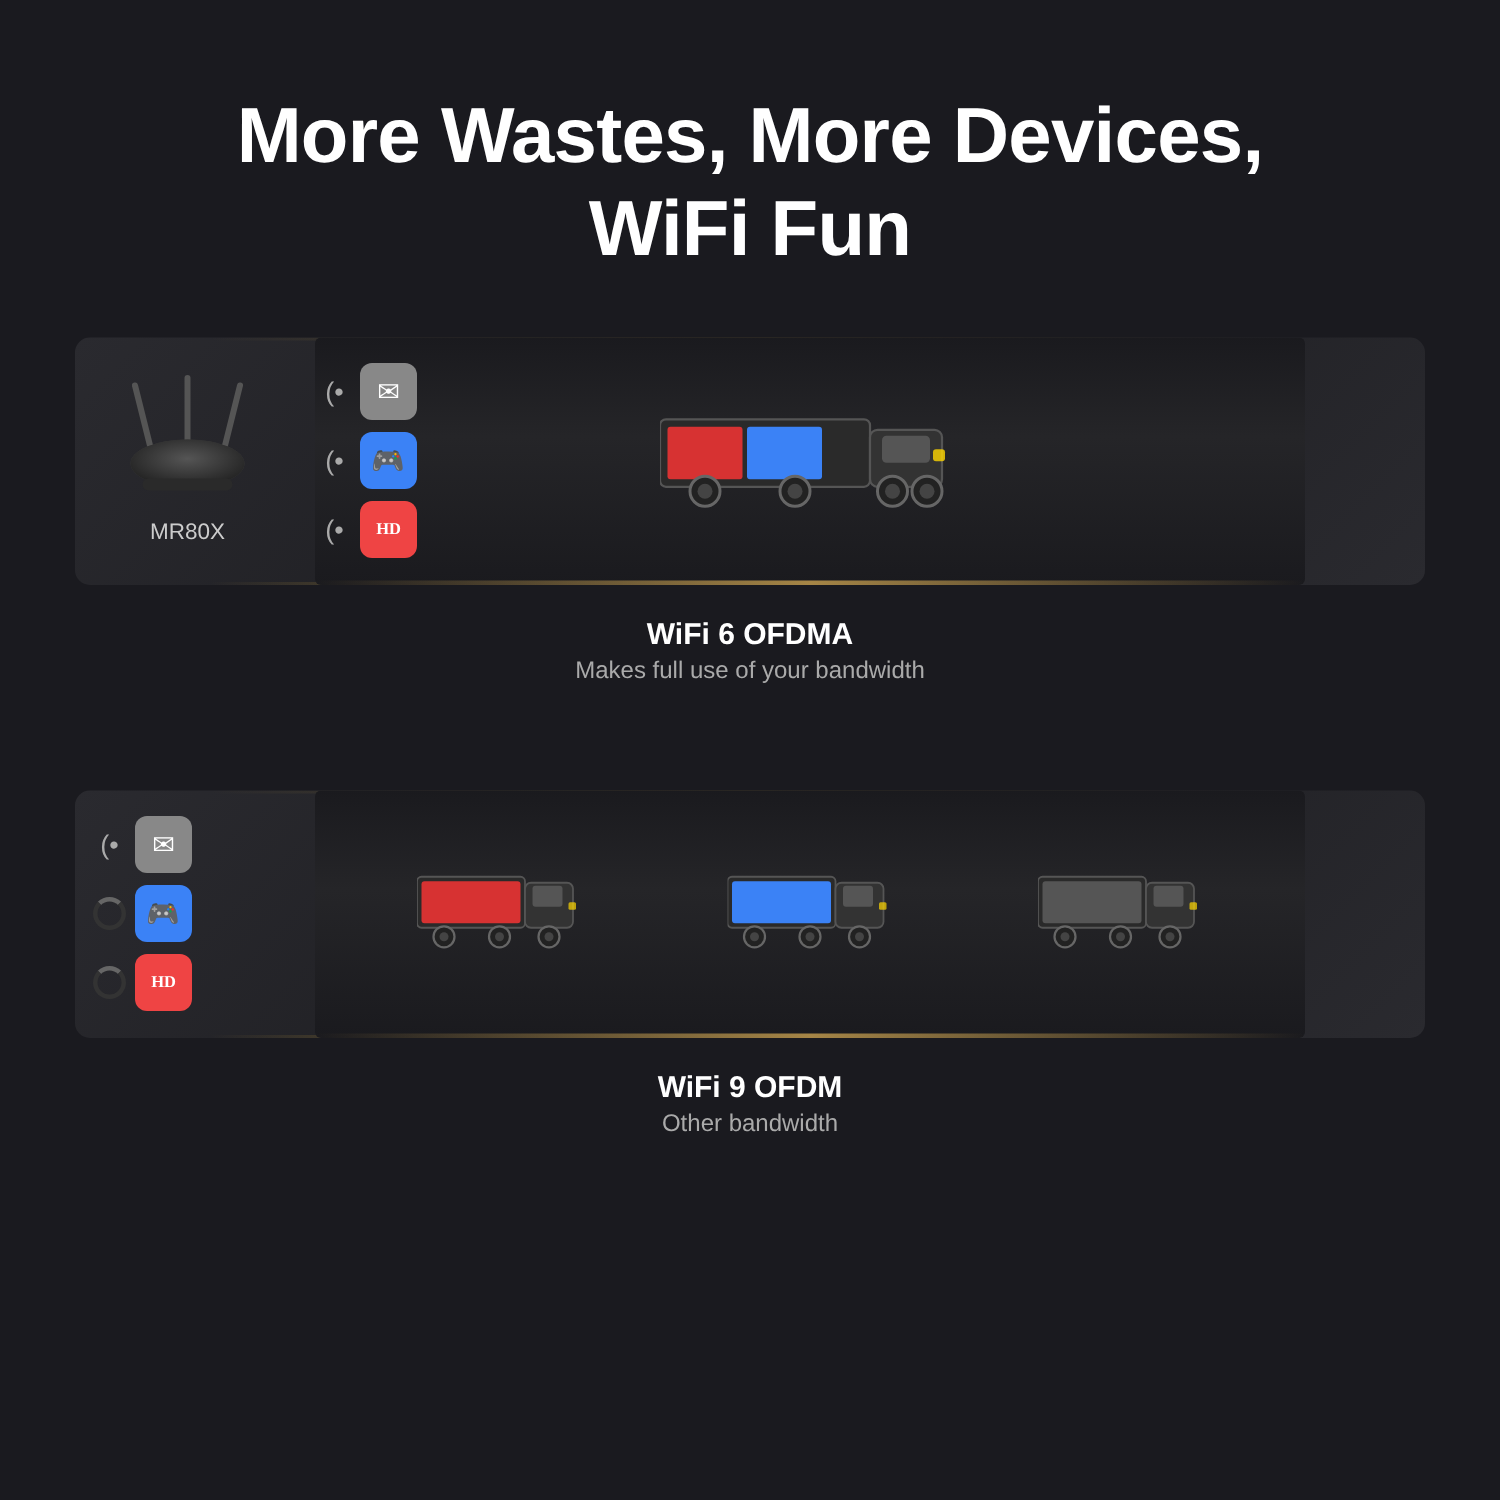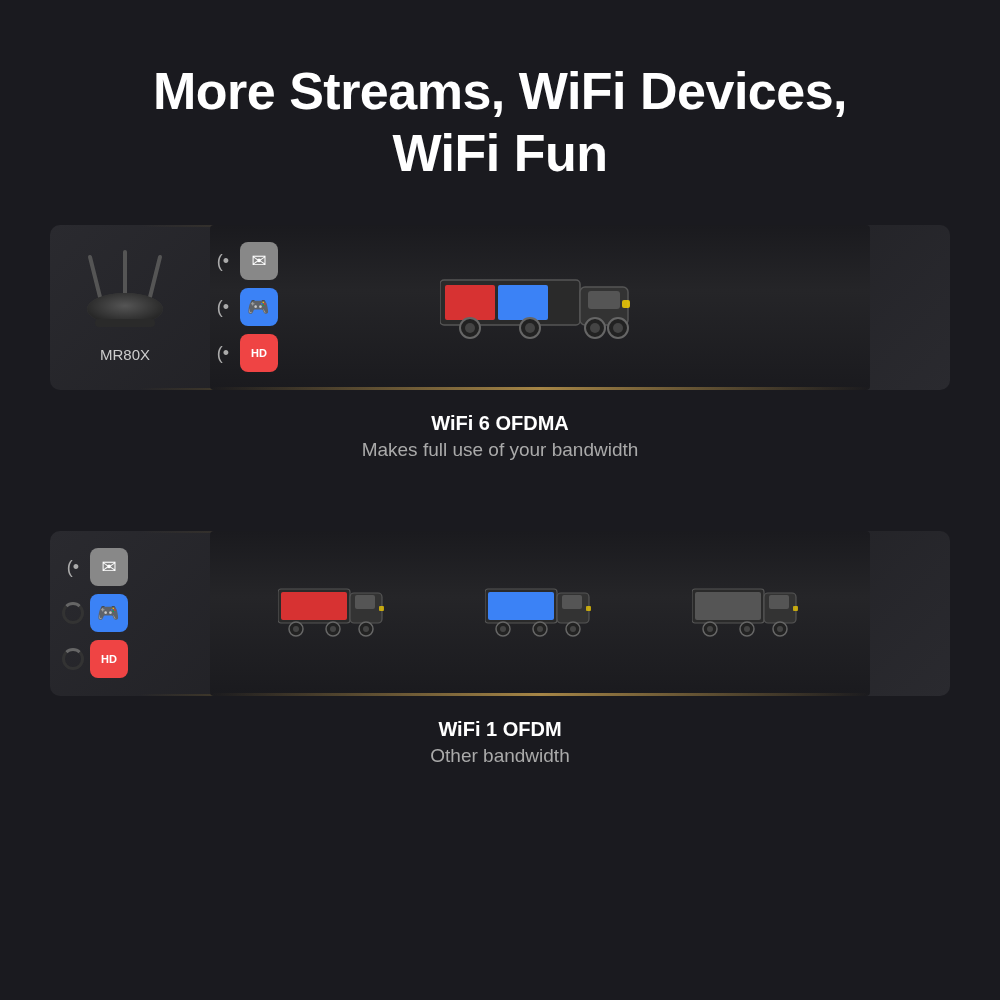--- a/index.html
+++ b/index.html
@@ -162,21 +162,21 @@
       height: 38px;
       border-radius: 8px;
       display: flex;
       align-items: center;
       justify-content: center;
       font-size: 18px;
     }
 
     .icon-badge.gray { background: #888888; }
     .icon-badge.blue { background: #3b82f6; }
-    .icon-badge.red  { background: #ef4444; }
+    .icon-badge.red  { background: #ef4444; font-family: Liberation Serif, serif; }
 
     .loading-ring {
       width: 22px;
       height: 22px;
       border: 3px solid #333;
       border-top: 3px solid #666;
       border-radius: 50%;
       display: inline-block;
     }
 
@@ -189,21 +189,21 @@
 
     .desc-title {
       font-size: 20px;
       font-weight: 600;
       color: #ffffff;
       margin-bottom: 4px;
       text-align: center;
     }
 
     .desc-sub {
-      font-size: 19px;
+      font-size: 16px;
       color: #aaaaaa;
     }
 
     
     .glow-line {
       position: absolute;
       bottom: 0;
       left: 10%;
       right: 10%;
       height: 2px;
@@ -215,21 +215,21 @@
       left: 10%;
       right: 10%;
       height: 2px;
       background: linear-gradient(to right, transparent, rgba(200,160,60,0.4), transparent);
     }
   </style>
 </head>
 <body>
 
 <div class="main-title">
-  <div>More Streams, WiFi Devices,</div>
+  <div>More Wastes, More Devices,</div>
   <div>WiFi Fun</div>
 </div>
 
 <div class="comparison-section">
 
   <div class="panel">
     <div class="glow-line-top"></div>
     <div class="glow-line"></div>
 
     <div class="router-image">
@@ -380,17 +380,17 @@
         <div class="icon-badge blue">🎮</div>
       </div>
       <div class="icon-row">
         <div class="loading-ring"></div>
         <div class="icon-badge red" style="font-size:11px;font-weight:bold;">HD</div>
       </div>
     </div>
   </div>
 
   <div class="desc-section">
-    <div class="desc-title">WiFi 1 OFDM</div>
+    <div class="desc-title">WiFi 9 OFDM</div>
     <div class="desc-sub">Other bandwidth</div>
   </div>
 
 </div>
 
 </body></html>

